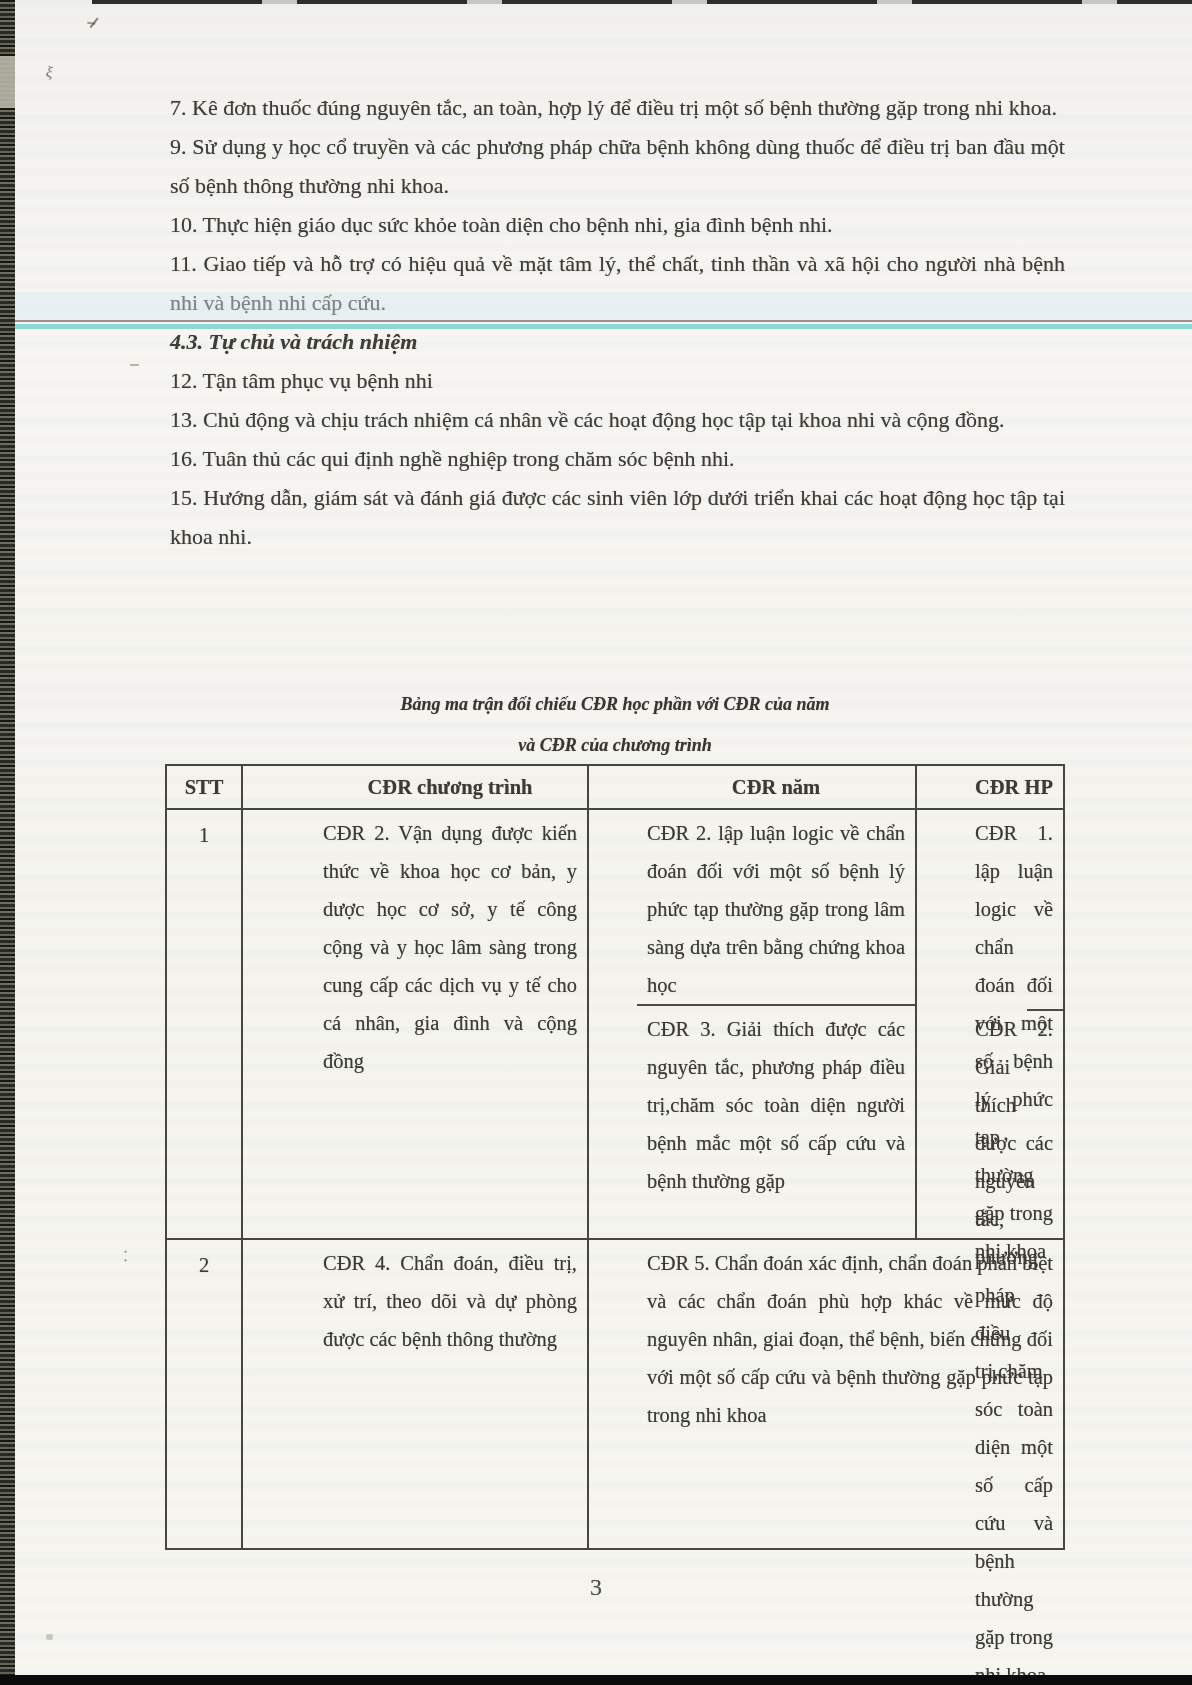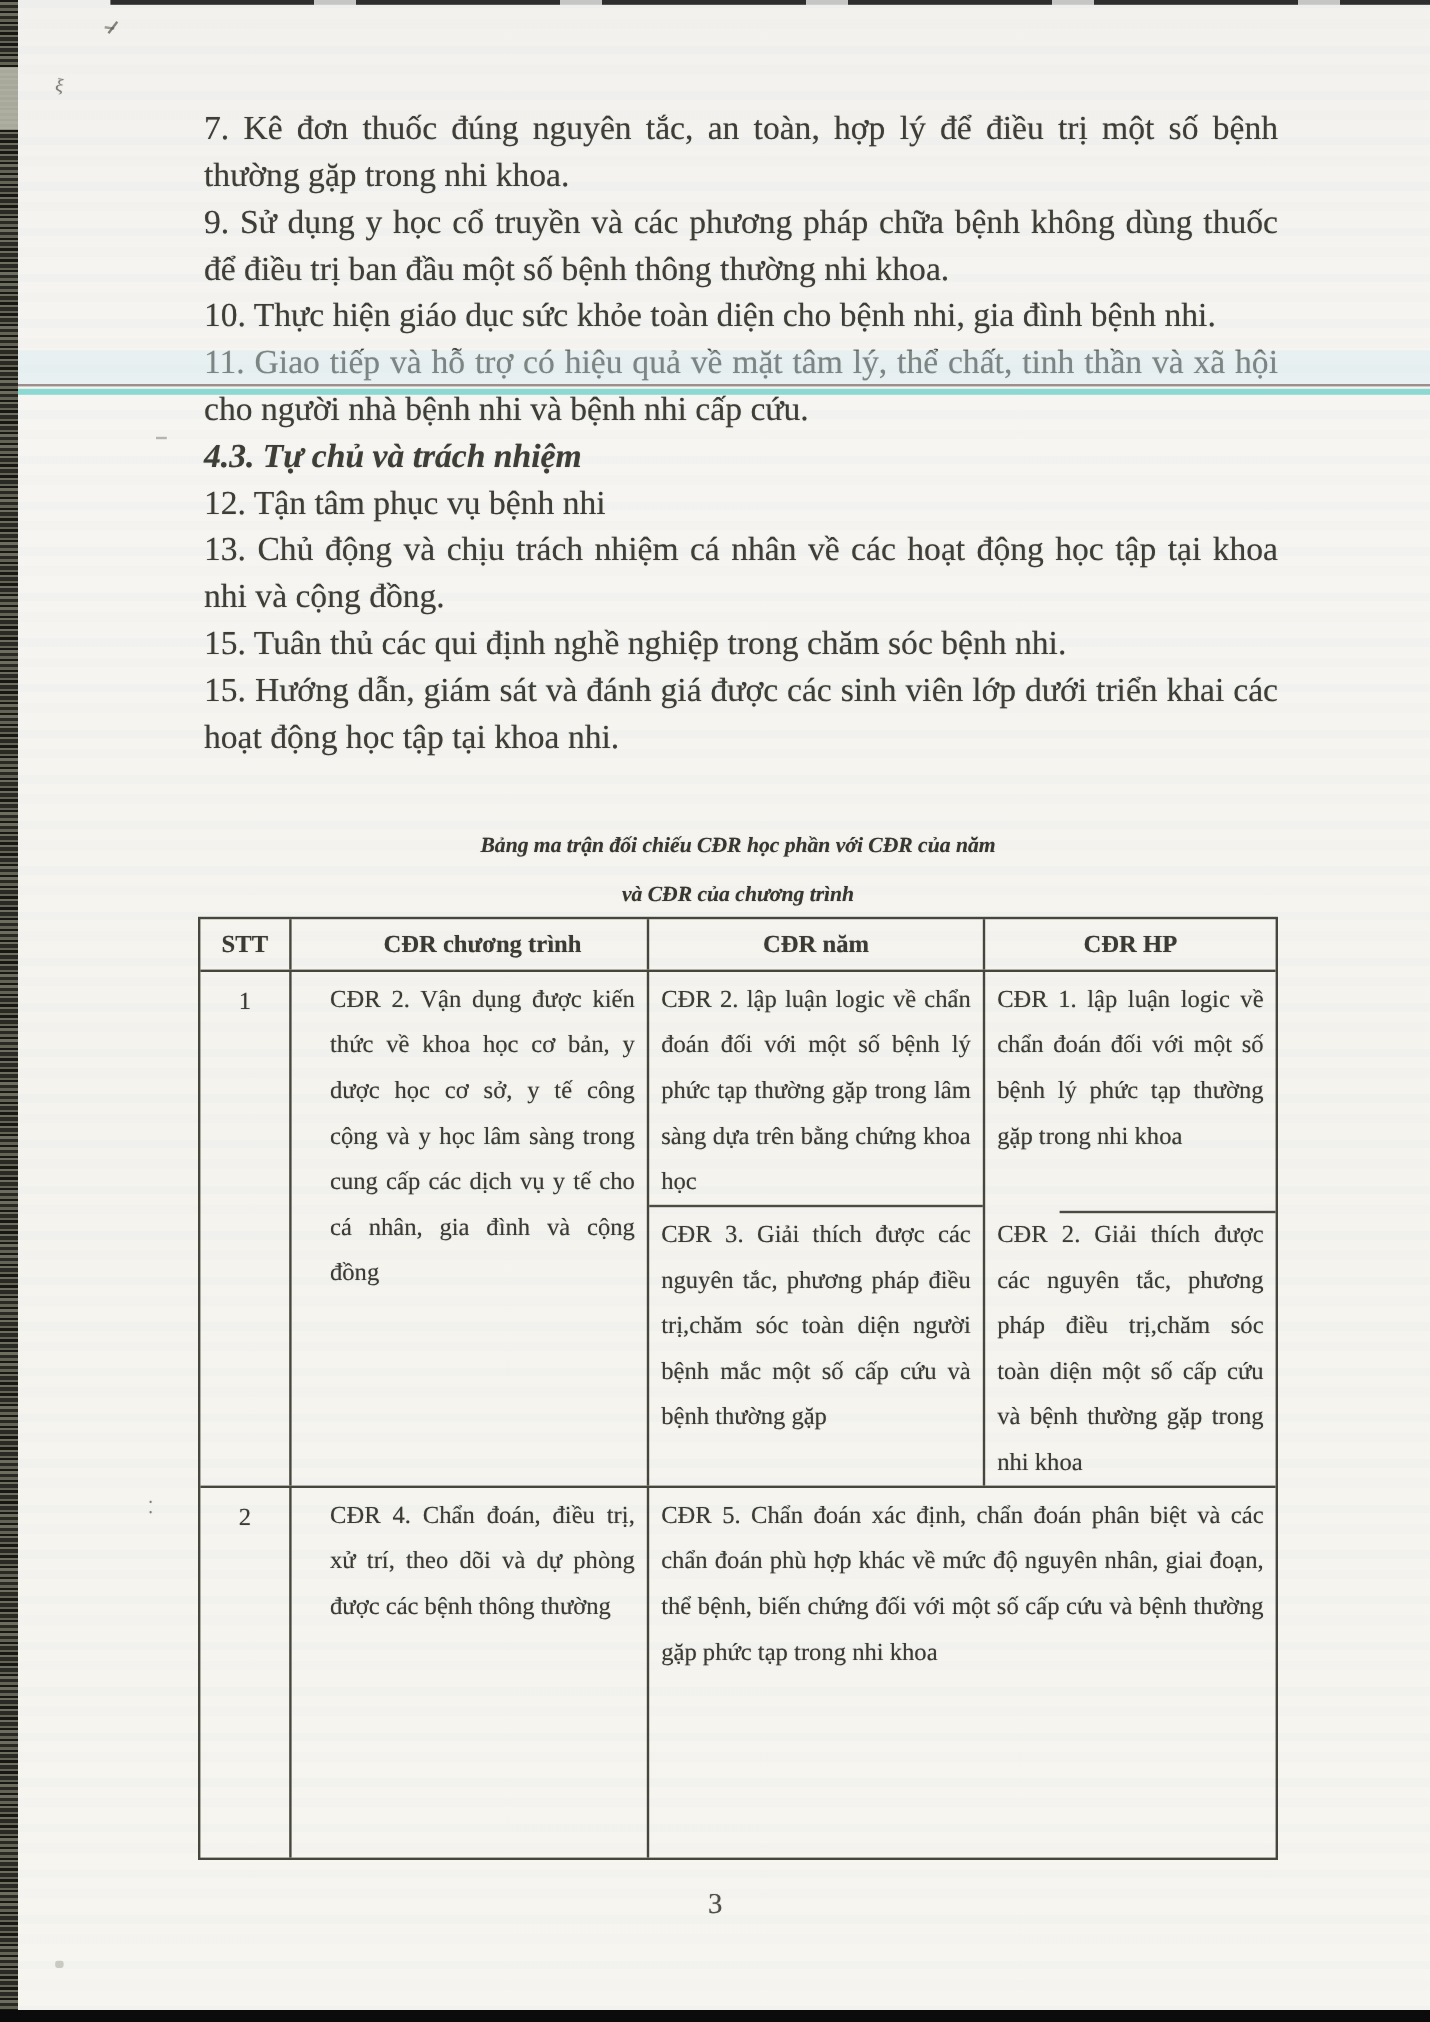--- a/index.html
+++ b/index.html
@@ -27,30 +27,30 @@
   .cyan-rule{position:absolute;left:15px;right:0;top:324px;height:5px;background:#8cd9d3;}
   
   .mark{position:absolute;pointer-events:none;}
   .mark-tick{left:92px;top:20px;width:10px;height:12px;border-left:2px solid rgba(72,72,60,.65);transform:rotate(38deg);}
   .mark-tick::after{content:"";position:absolute;left:-7px;top:7px;width:8px;height:2px;background:rgba(72,72,60,.5);transform:rotate(-30deg);}
   .mark-squiggle{left:46px;top:64px;font-size:15px;color:rgba(92,92,80,.55);transform:rotate(12deg);}
   .mark-dash{left:130px;top:364px;width:9px;height:2px;background:rgba(84,84,72,.4);}
   .mark-colon{left:124px;top:1246px;font-size:14px;color:rgba(92,92,80,.5);}
   .mark-blot{left:46px;top:1634px;width:7px;height:6px;background:rgba(126,126,110,.35);border-radius:2px;}
   
-  .content{position:absolute;left:170px;top:88px;width:895px;font-size:28px;line-height:39px;text-align:justify;}
+  .content{position:absolute;left:170px;top:88px;width:895px;font-size:22px;line-height:39px;text-align:justify;}
   .content p{margin:0;}
   .subheading{font-weight:bold;font-style:italic;}
   
   .table-title{position:absolute;left:165px;top:684px;width:900px;text-align:center;
     font-weight:bold;font-style:italic;font-size:18px;line-height:41px;color:#38372f;}
   
   .matrix{position:absolute;left:165px;top:764px;width:900px;box-sizing:border-box;
     border:2px solid #46463d;font-size:20.5px;line-height:38px;color:#3b3a33;}
-  .trow{display:flex;}
+  .trow{display:flex;gap:48px;}
   .thead{height:42px;border-bottom:2px solid #46463d;font-weight:bold;}
   .thead .tcell{display:flex;align-items:center;justify-content:center;}
   .tcell{box-sizing:border-box;}
   .c1{width:76px;} .c2{width:276px;margin-left:22px;} .c3{width:280px;} .c4{flex:1;}
   .vb{border-right:2px solid #46463d;}
   .row1{height:428px;border-bottom:2px solid #46463d;}
   .row2{height:308px;}
   .cell-text{padding:4px 10px 0 10px;text-align:justify;}
   .stt-cell{text-align:center;padding-top:6px;}
   .sub-a{height:196px;box-sizing:border-box;}
@@ -75,21 +75,21 @@
   <div class="mark mark-blot"></div>
 
   <div class="content">
     <p>7. Kê đơn thuốc đúng nguyên tắc, an toàn, hợp lý để điều trị một số bệnh thường gặp trong nhi khoa.</p>
     <p>9. Sử dụng y học cổ truyền và các phương pháp chữa bệnh không dùng thuốc để điều trị ban đầu một số bệnh thông thường nhi khoa.</p>
     <p>10. Thực hiện giáo dục sức khỏe toàn diện cho bệnh nhi, gia đình bệnh nhi.</p>
     <p>11. Giao tiếp và hỗ trợ có hiệu quả về mặt tâm lý, thể chất, tinh thần và xã hội cho người nhà bệnh nhi và bệnh nhi cấp cứu.</p>
     <p class="subheading">4.3. Tự chủ và trách nhiệm</p>
     <p>12. Tận tâm phục vụ bệnh nhi</p>
     <p>13. Chủ động và chịu trách nhiệm cá nhân về các hoạt động học tập tại khoa nhi và cộng đồng.</p>
-    <p>15. Tuân thủ các qui định nghề nghiệp trong chăm sóc bệnh nhi.</p>
+    <p>16. Tuân thủ các qui định nghề nghiệp trong chăm sóc bệnh nhi.</p>
     <p>15. Hướng dẫn, giám sát và đánh giá được các sinh viên lớp dưới triển khai các hoạt động học tập tại khoa nhi.</p>
   </div>
 
   <div class="hl-band"></div>
   <div class="dark-rule"></div>
   <div class="cyan-rule"></div>
 
   <div class="table-title">
     <div>Bảng ma trận đối chiếu CĐR học phần với CĐR của năm</div>
     <div>và CĐR của chương trình</div>

